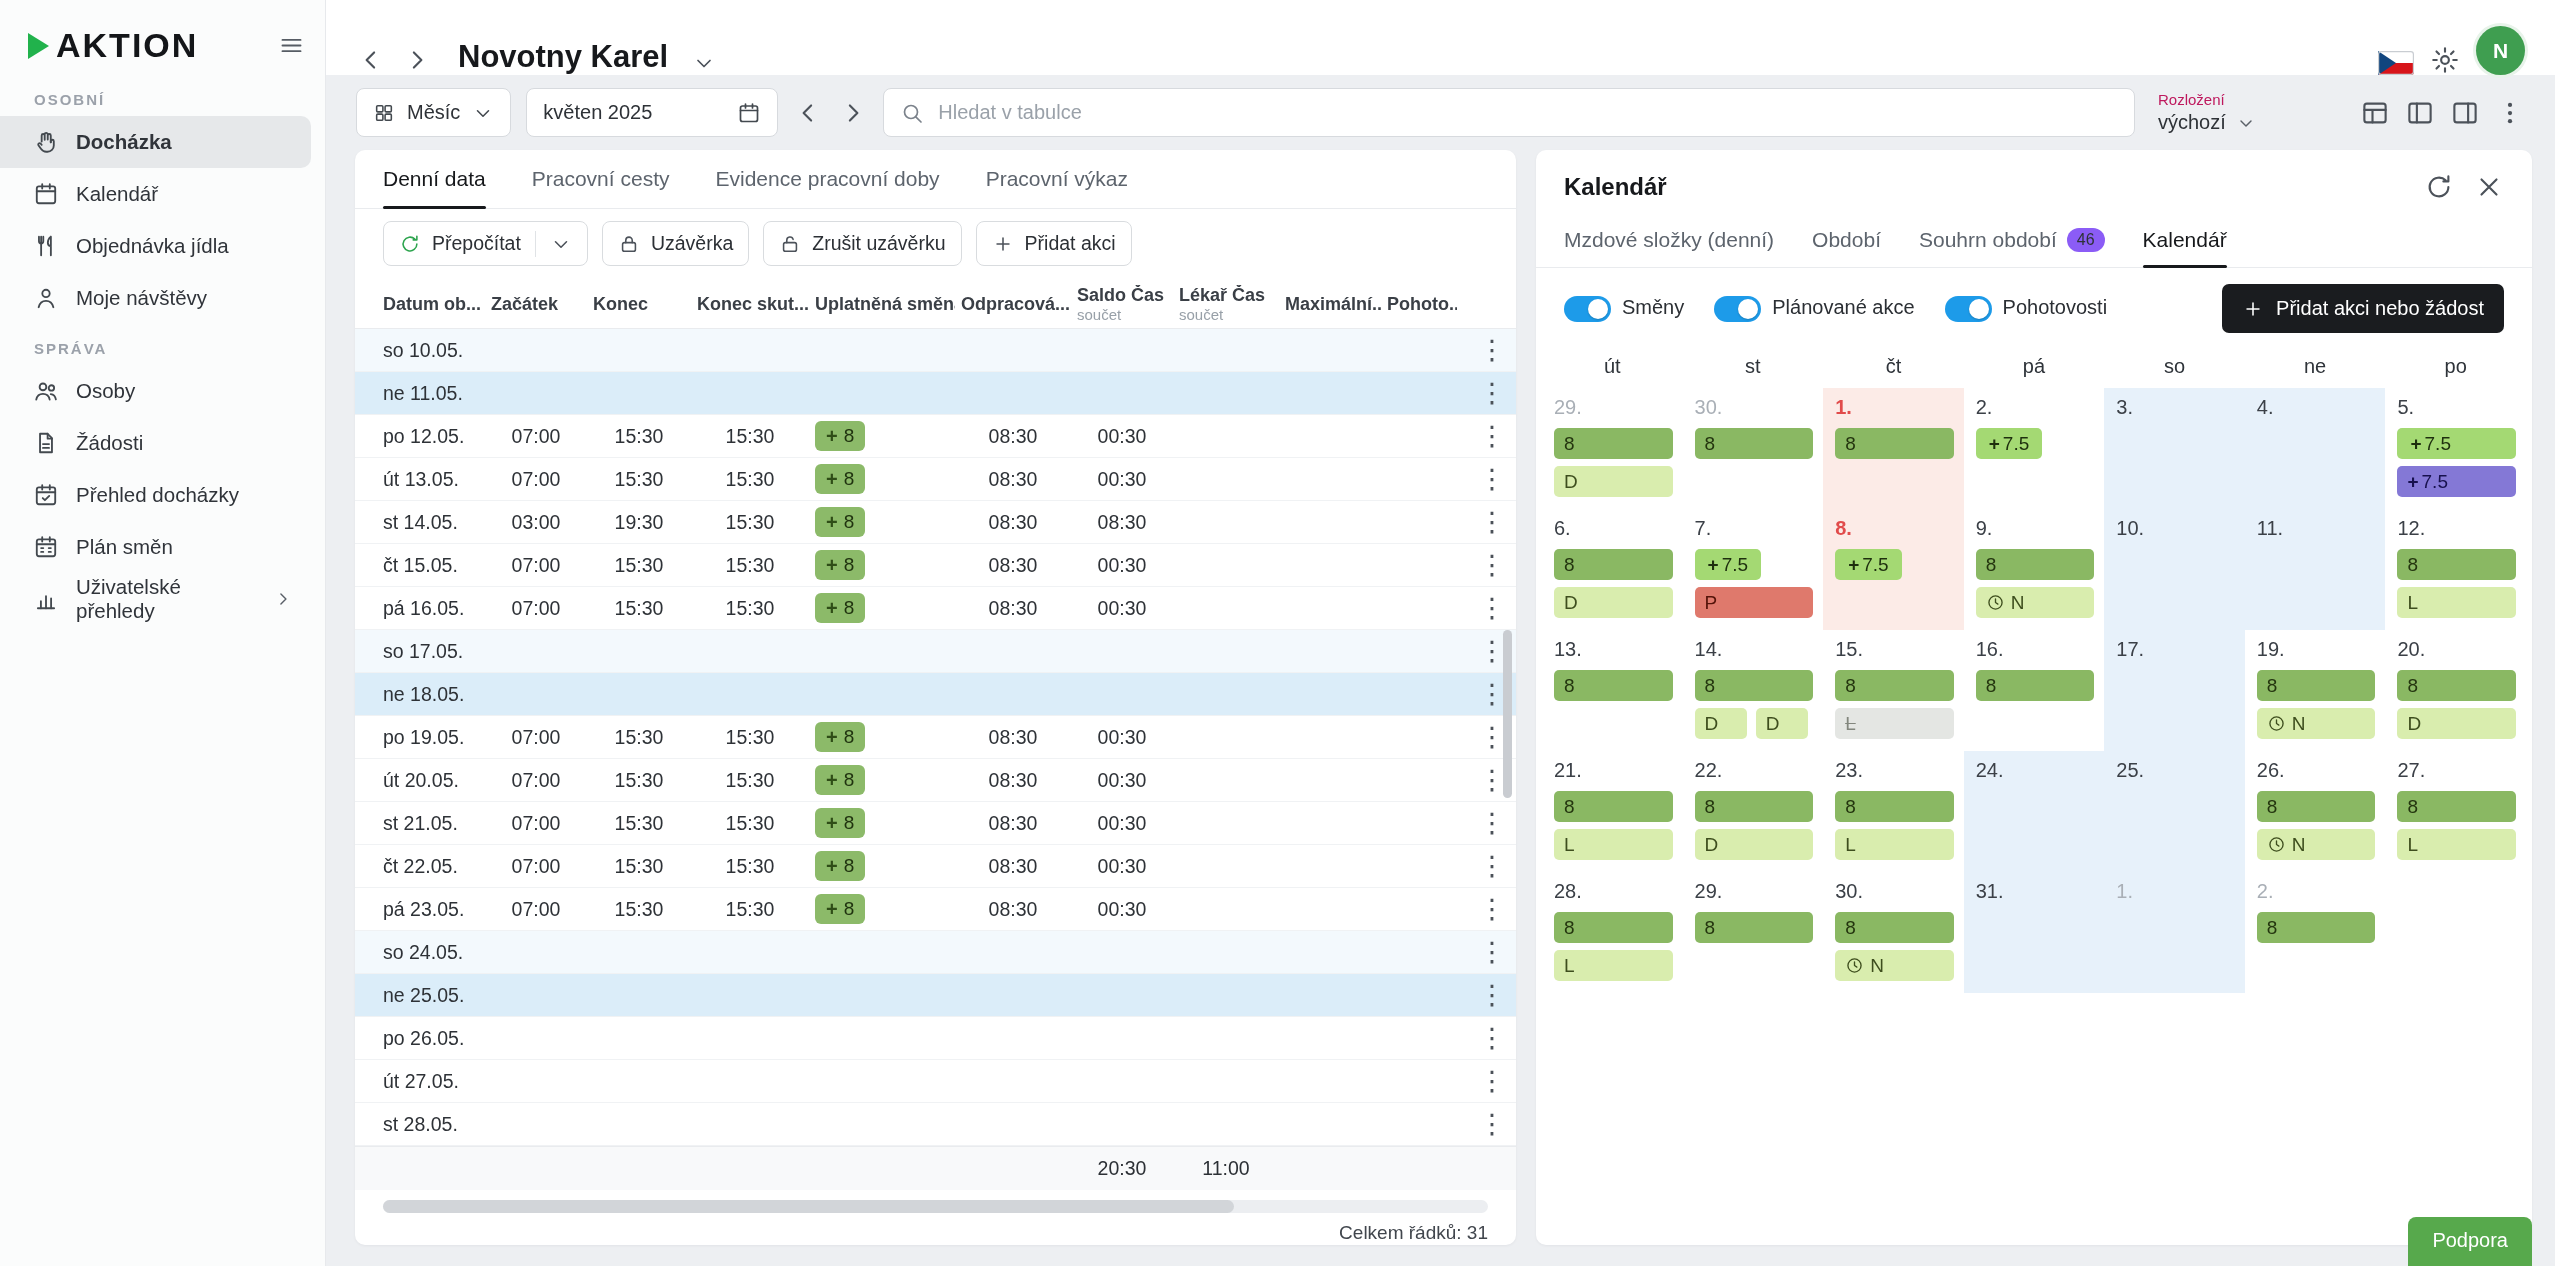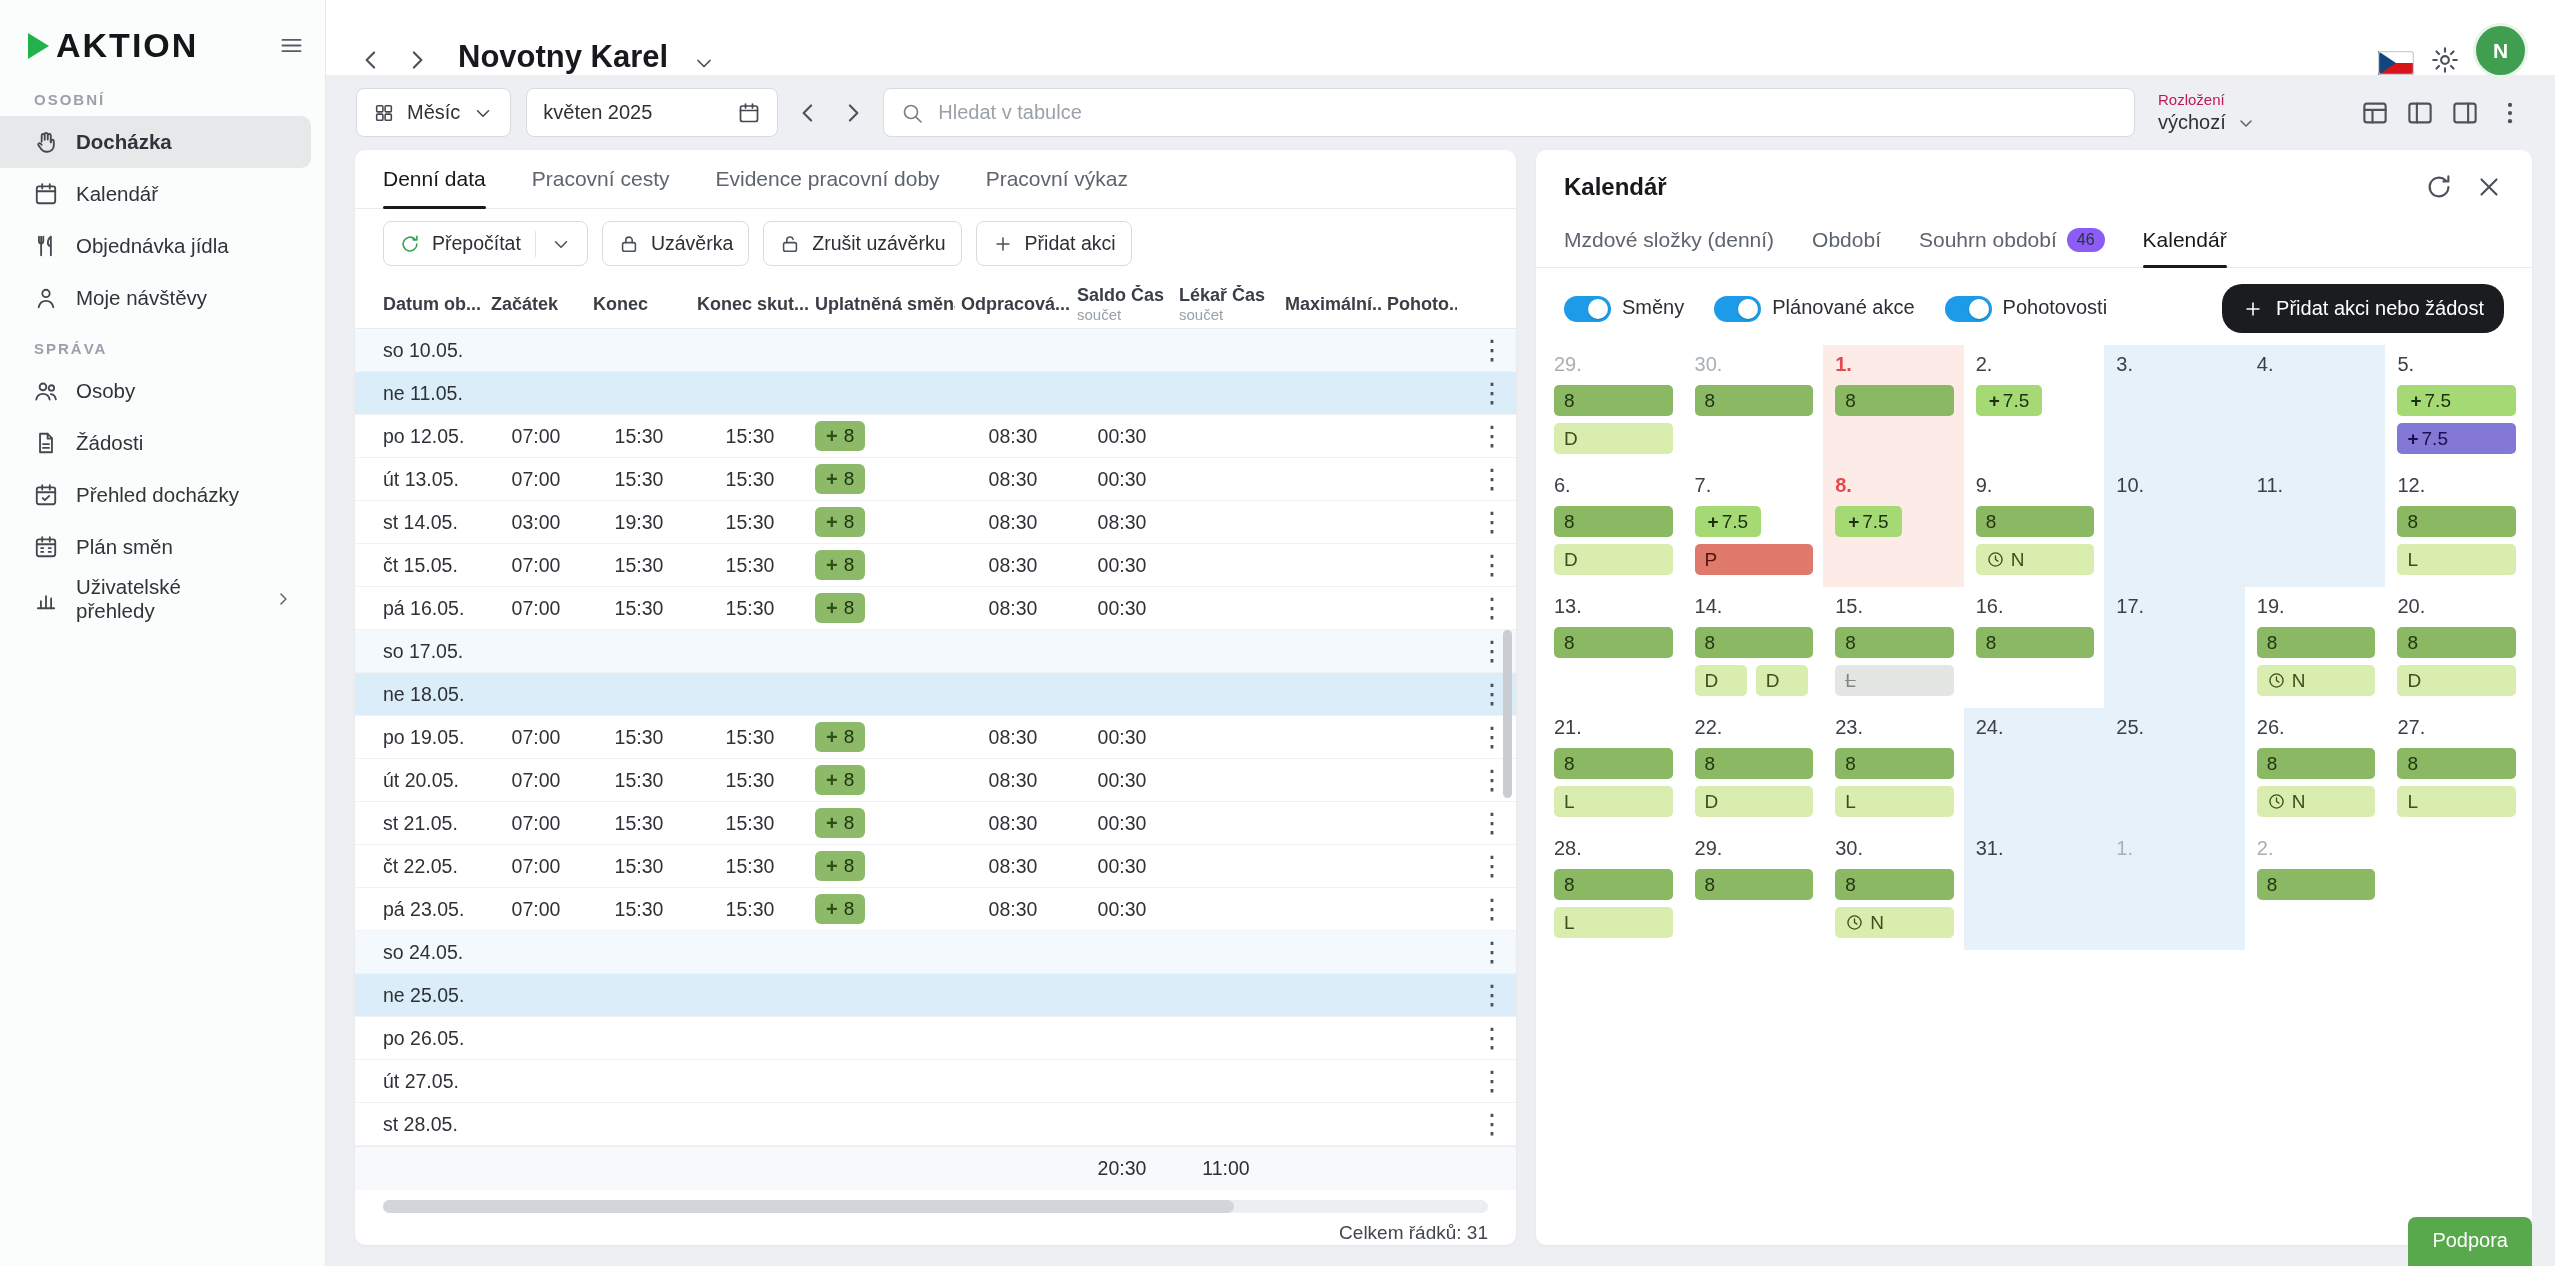--- a/index.html
+++ b/index.html
@@ -98,21 +98,21 @@
   .cal-header{display:flex;align-items:center;gap:20px;padding:22px 28px 10px;flex:none}
   .cal-header h2{font-size:24px;font-weight:700;color:#17191c}
   .cal-tabs{gap:38px;height:56px;font-size:20px}
   .cal-controls{display:flex;align-items:center;padding:16px 28px 12px;flex:none}
   .toggles{display:flex;align-items:center;gap:30px}
   .toggle-group{display:flex;align-items:flex-start;gap:11px;cursor:pointer}
   .switch{width:47px;height:26px;border-radius:13px;background:#c8ccd2;position:relative;flex:none}
   .switch.on{background:var(--toggle-blue,#1d9be9)}
   .knob{position:absolute;top:3px;right:3px;width:20px;height:20px;border-radius:50%;background:#fff;box-shadow:0 1px 2px rgba(0,0,0,.2)}
   .tog-label{font-size:20px;color:#2b2f34}
-  .add-btn{margin-left:auto;height:49px;background:#1a1c1f;color:#fff;border:none;border-radius:20px;display:inline-flex;align-items:center;gap:12px;padding:0 20px;font-size:20px;cursor:pointer;font-family:inherit;white-space:nowrap}
+  .add-btn{margin-left:auto;height:49px;background:#1a1c1f;color:#fff;border:none;border-radius:7px;display:inline-flex;align-items:center;gap:12px;padding:0 20px;font-size:20px;cursor:pointer;font-family:inherit;white-space:nowrap}
   .add-btn .icon{width:22px;height:22px;color:#fff}
   .weekdays{display:grid;grid-template-columns:repeat(7,1fr);padding:2px 6px 0;flex:none}
   .wd{text-align:center;font-size:20px;color:#2f343a;padding:8px 0 10px}
   .cal-grid{display:grid;grid-template-columns:repeat(7,1fr);grid-auto-rows:121px;padding:0 6px;flex:none}
   .cell{padding:8px 10px 6px 12px;position:relative;cursor:pointer}
   .cell.wknd{background:var(--weekend-col,#e7f1fa)}
   .cell.holiday{background:var(--holiday-bg,#fcebe7)}
   .daynum{font-size:20px;color:#3b4047;margin-bottom:9px}
   .daynum.muted{color:#a9afb6}
   .daynum.red{color:#e14b4b;font-weight:700}
@@ -805,20 +805,29 @@
         </div>
       <button class="add-btn">
         <span class="icon">
             <svg viewBox="0 0 24 24" fill="none" stroke="currentColor" stroke-width="1.7" stroke-linecap="round" stroke-linejoin="round">
               <path d="M12 5.5v13M5.5 12h13"></path>
             </svg>
           </span>
         <span>Přidat akci nebo žádost</span>
       </button>
     </div>
+    <div class="weekdays" id="weekdays">
+        <div class="wd">út</div>
+        <div class="wd">st</div>
+        <div class="wd">čt</div>
+        <div class="wd">pá</div>
+        <div class="wd">so</div>
+        <div class="wd">ne</div>
+        <div class="wd">po</div>
+      </div>
     <div class="cal-grid" id="cal-grid">
         <div class="cell">
           <div class="daynum muted">29.</div>
           <div class="bars">
             <div class="bar shift">8</div>
             <div class="bar light">D</div>
           </div>
         </div>
         <div class="cell">
           <div class="daynum muted">30.</div>

